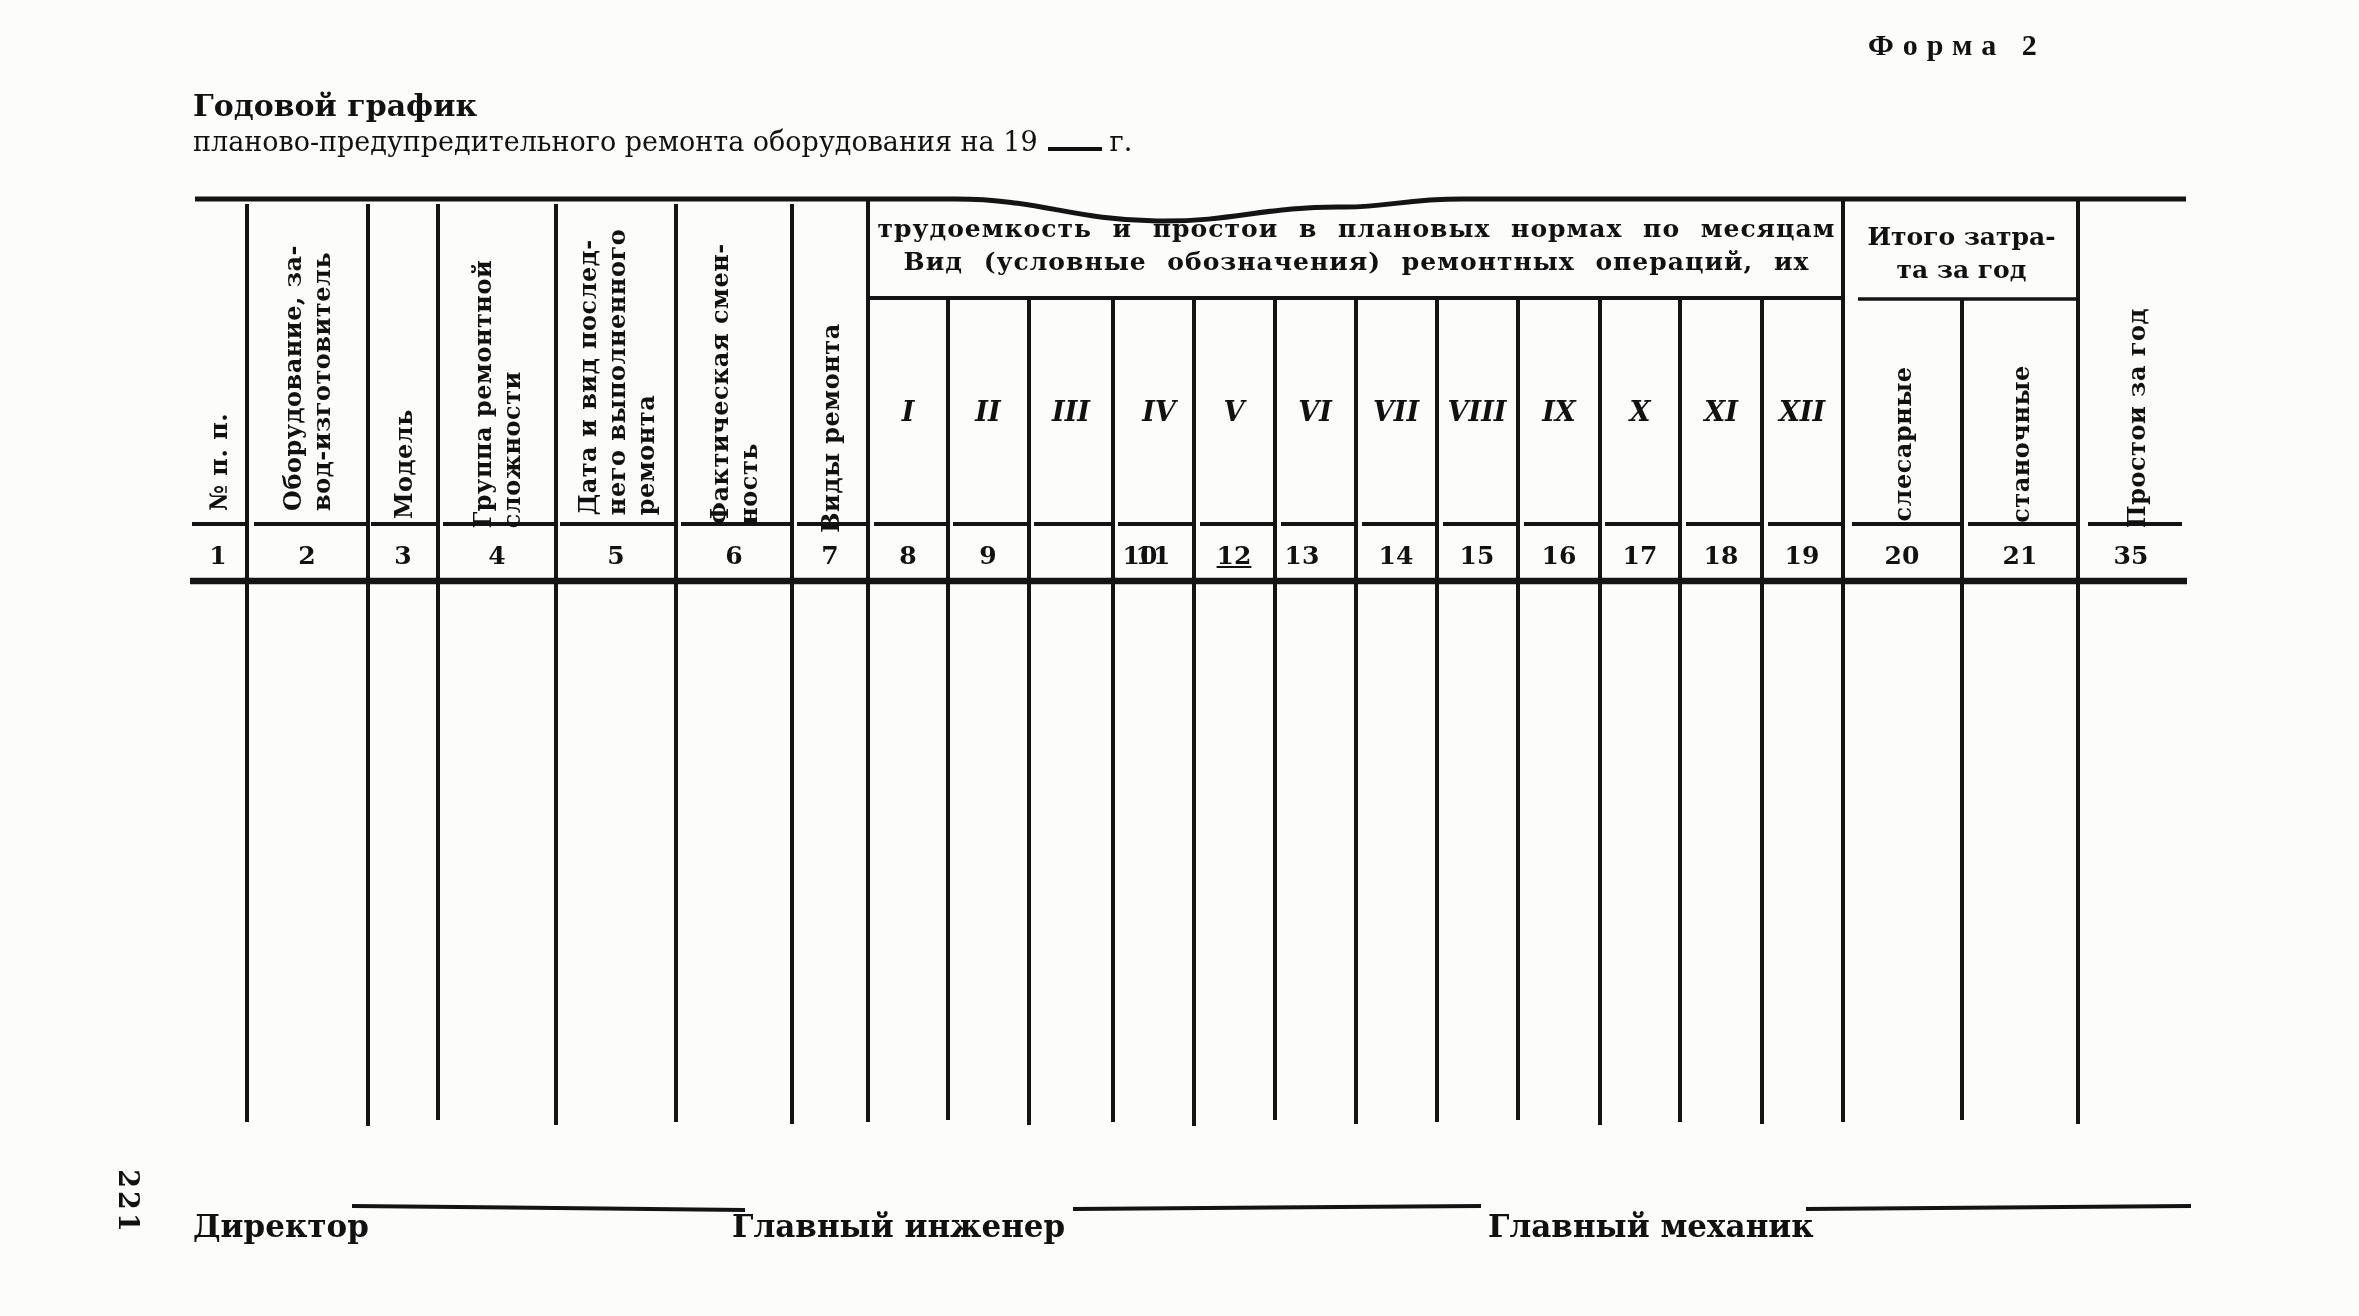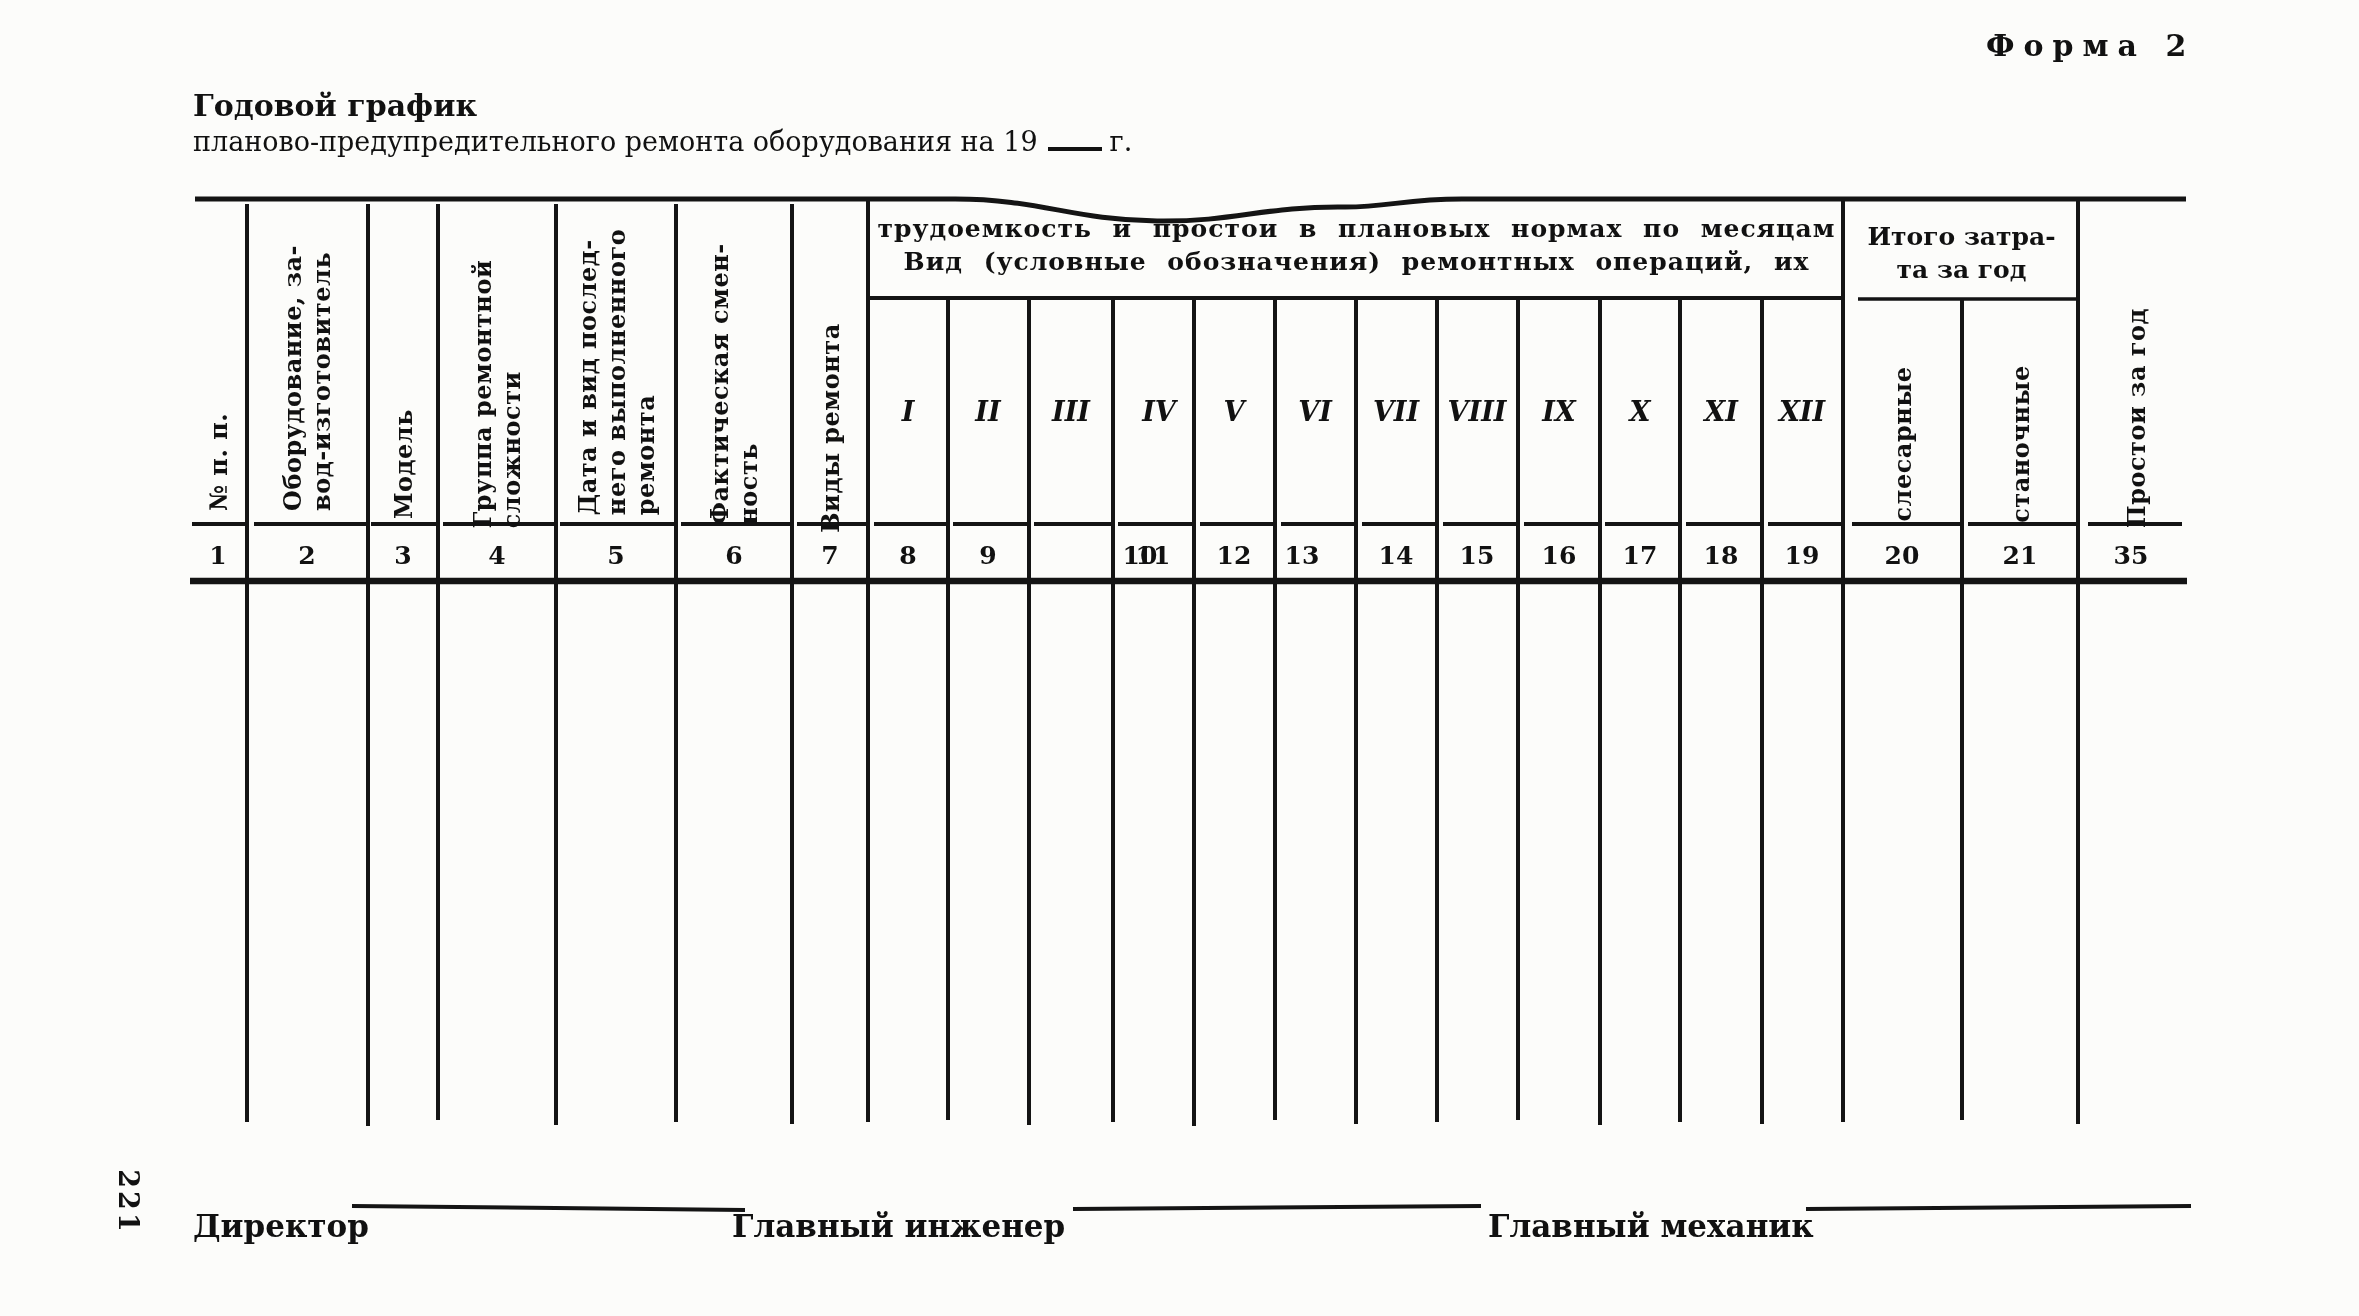--- a/index.html
+++ b/index.html
@@ -3,21 +3,21 @@
 <meta charset="utf-8">
 <style>
   html,body { margin:0; padding:0; }
   body {
     width:2359px; height:1316px; position:relative; overflow:hidden;
     background:#fcfcfa; color:#111;
     font-family:"DejaVu Serif", serif;
   }
   .abs { position:absolute; }
   svg.grid { position:absolute; left:0; top:0; }
-  .form-label { left:1986px; top:28px; font-size:30px; font-weight:bold; letter-spacing:9px; white-space:nowrap; }
+  .form-label { left:1868px; top:28px; font-size:30px; font-weight:bold; letter-spacing:9px; white-space:nowrap;font-family:Liberation Serif, serif; }
   .title1 { left:193px; top:88px;  font-size:30px; font-weight:bold; white-space:nowrap; }
   .title2 { left:193px; top:126px; font-size:27px; font-weight:normal; white-space:nowrap; }
   .year-blank { display:inline-block; width:54px; height:20px; border-bottom:4px solid #111; margin:0 8px 0 10px; }
   .grp-months { left:870px; top:212px; width:973px; text-align:center; font-size:25px; font-weight:bold;
                 line-height:1.32; letter-spacing:1px; word-spacing:11px; }
   .grp-months span { display:block; }
   .grp-totals { left:1845px; top:221px; width:233px; text-align:center; font-size:25px; font-weight:bold; line-height:1.3; }
   .grp-totals span { display:block; }
   .rot { position:absolute; white-space:nowrap; transform:translate(-50%,-50%) rotate(-90deg);
          font-weight:bold; font-size:24px; line-height:1.2; letter-spacing:0.5px; text-align:left; }
@@ -112,21 +112,21 @@
 <span class="num" style="left:307px;">2</span>
 <span class="num" style="left:403px;">3</span>
 <span class="num" style="left:497px;">4</span>
 <span class="num" style="left:616px;">5</span>
 <span class="num" style="left:734px;">6</span>
 <span class="num" style="left:830px;">7</span>
 <span class="num" style="left:908px;">8</span>
 <span class="num" style="left:988px;">9</span>
 <span class="num" style="left:1120px;margin-left:20px;">10</span>
 <span class="num" style="left:1153px;">11</span>
-<span class="num" style="left:1234px;">12</span>
+<span class="num" style="left:1234px;text-decoration:underline;">12</span>
 <span class="num" style="left:1302px;text-align:right;">13</span>
 <span class="num" style="left:1396px;">14</span>
 <span class="num" style="left:1477px;">15</span>
 <span class="num" style="left:1559px;">16</span>
 <span class="num" style="left:1640px;">17</span>
 <span class="num" style="left:1721px;">18</span>
 <span class="num" style="left:1802px;">19</span>
 <span class="num" style="left:1902px;">20</span>
 <span class="num" style="left:2020px;">21</span>
 <span class="num" style="left:2131px;">35</span>

